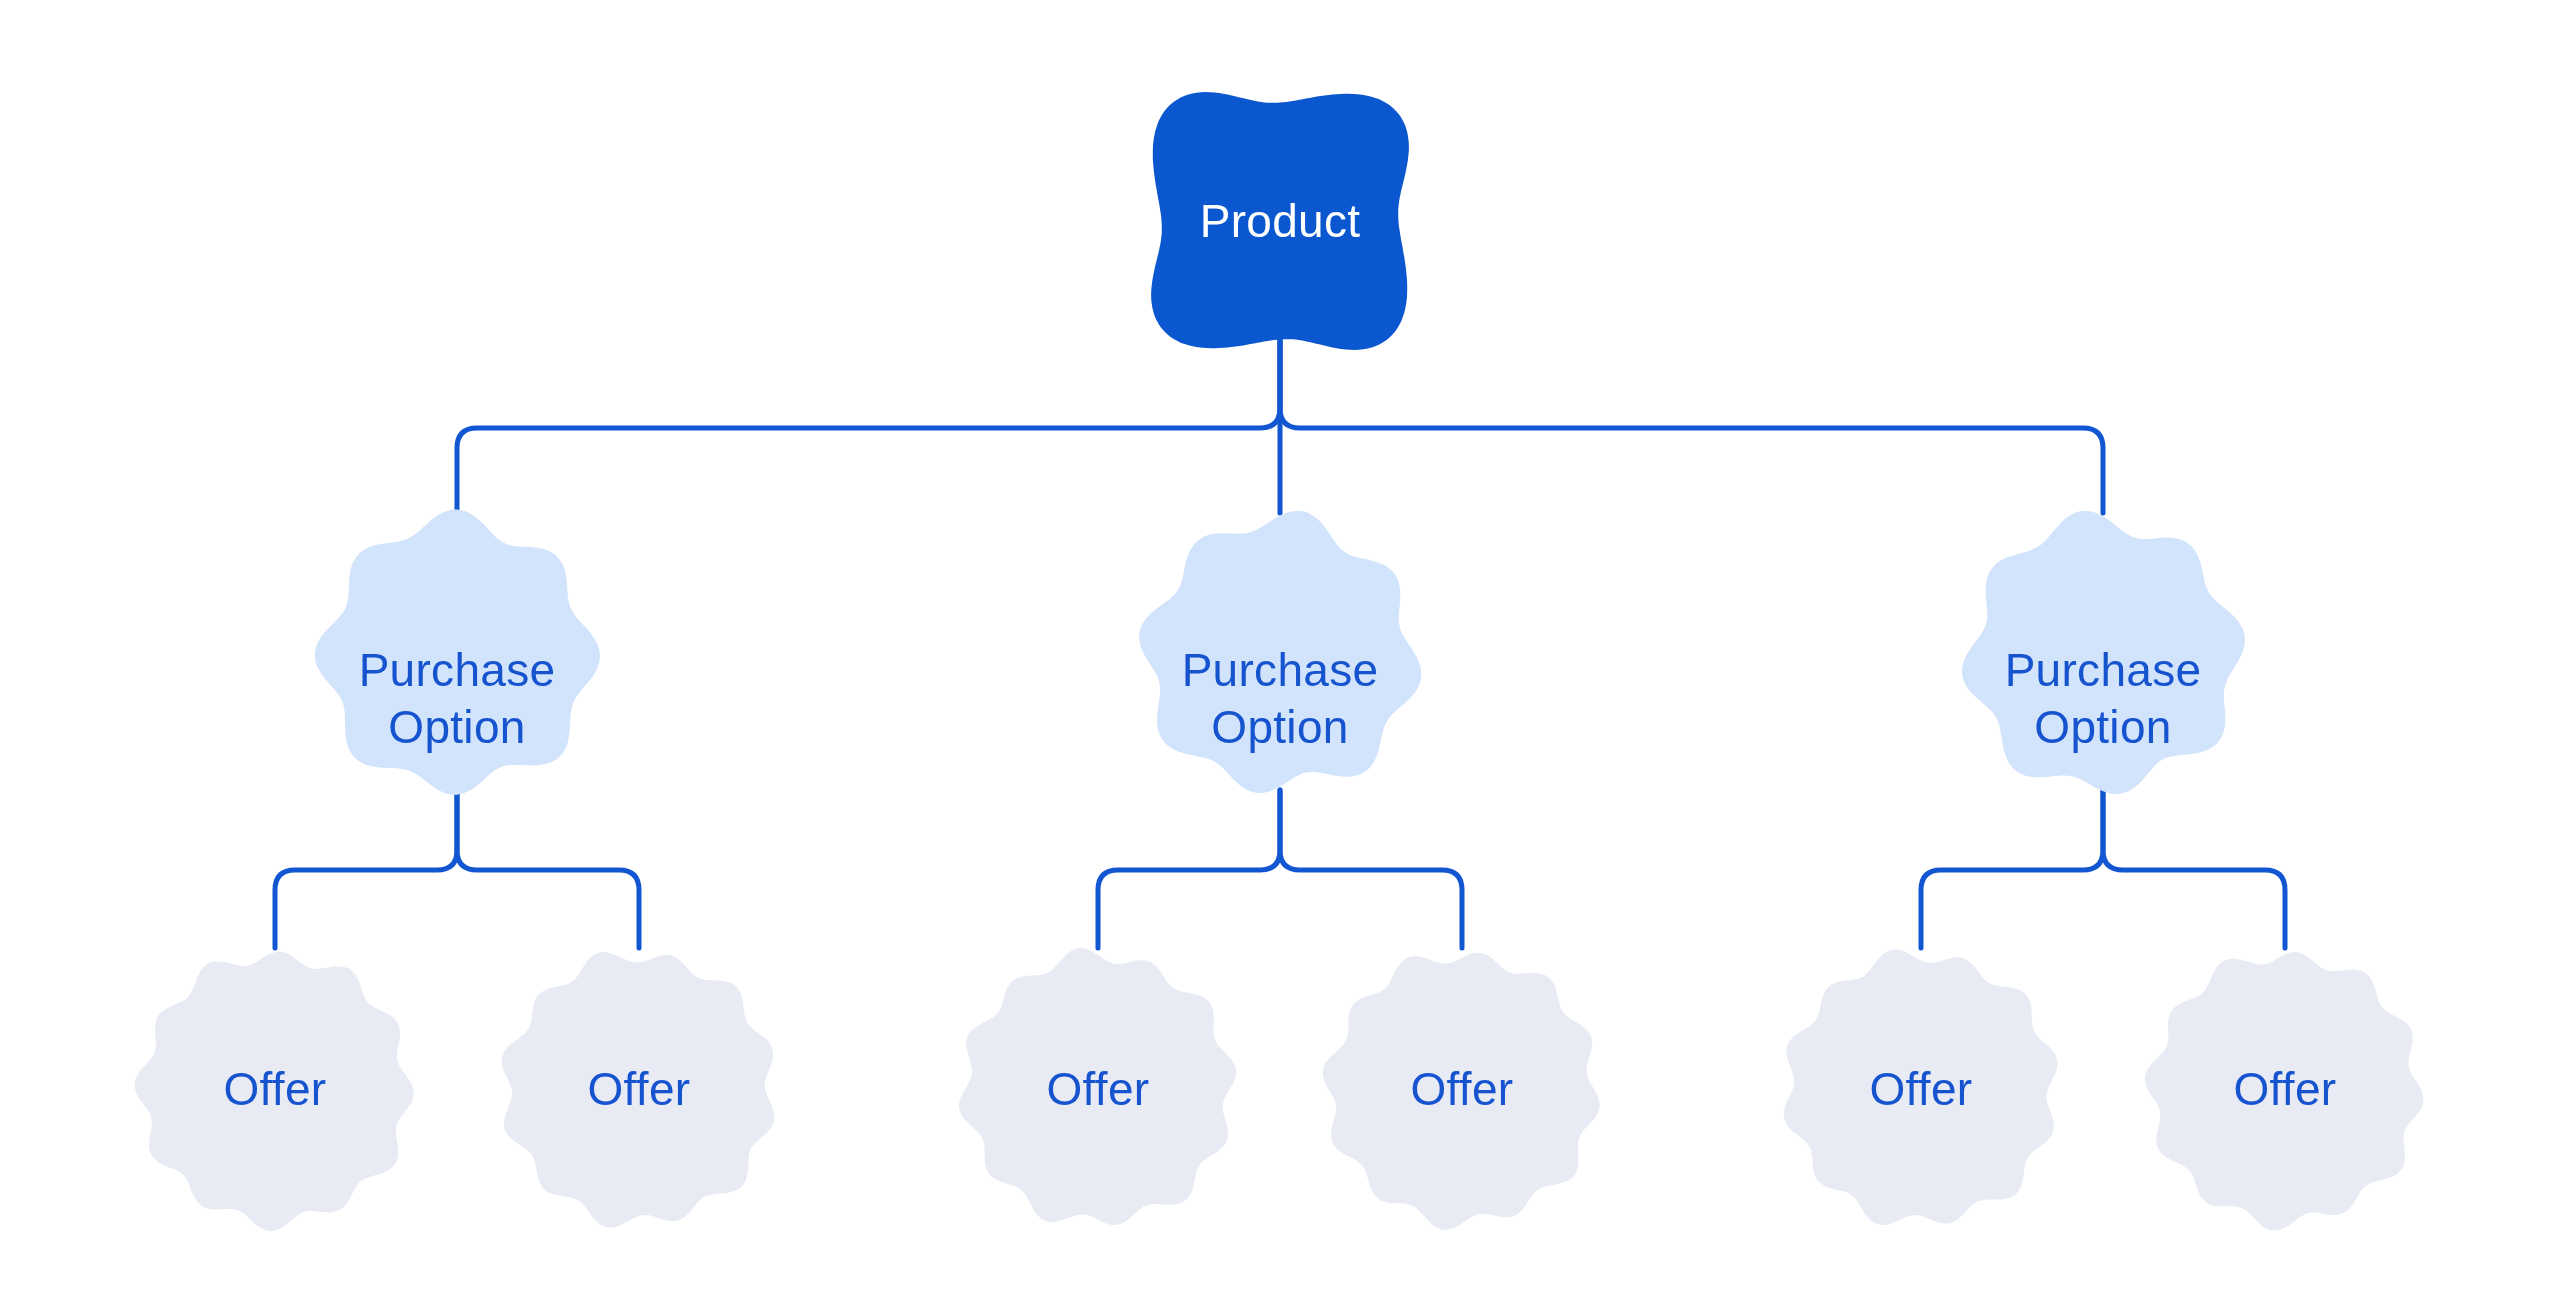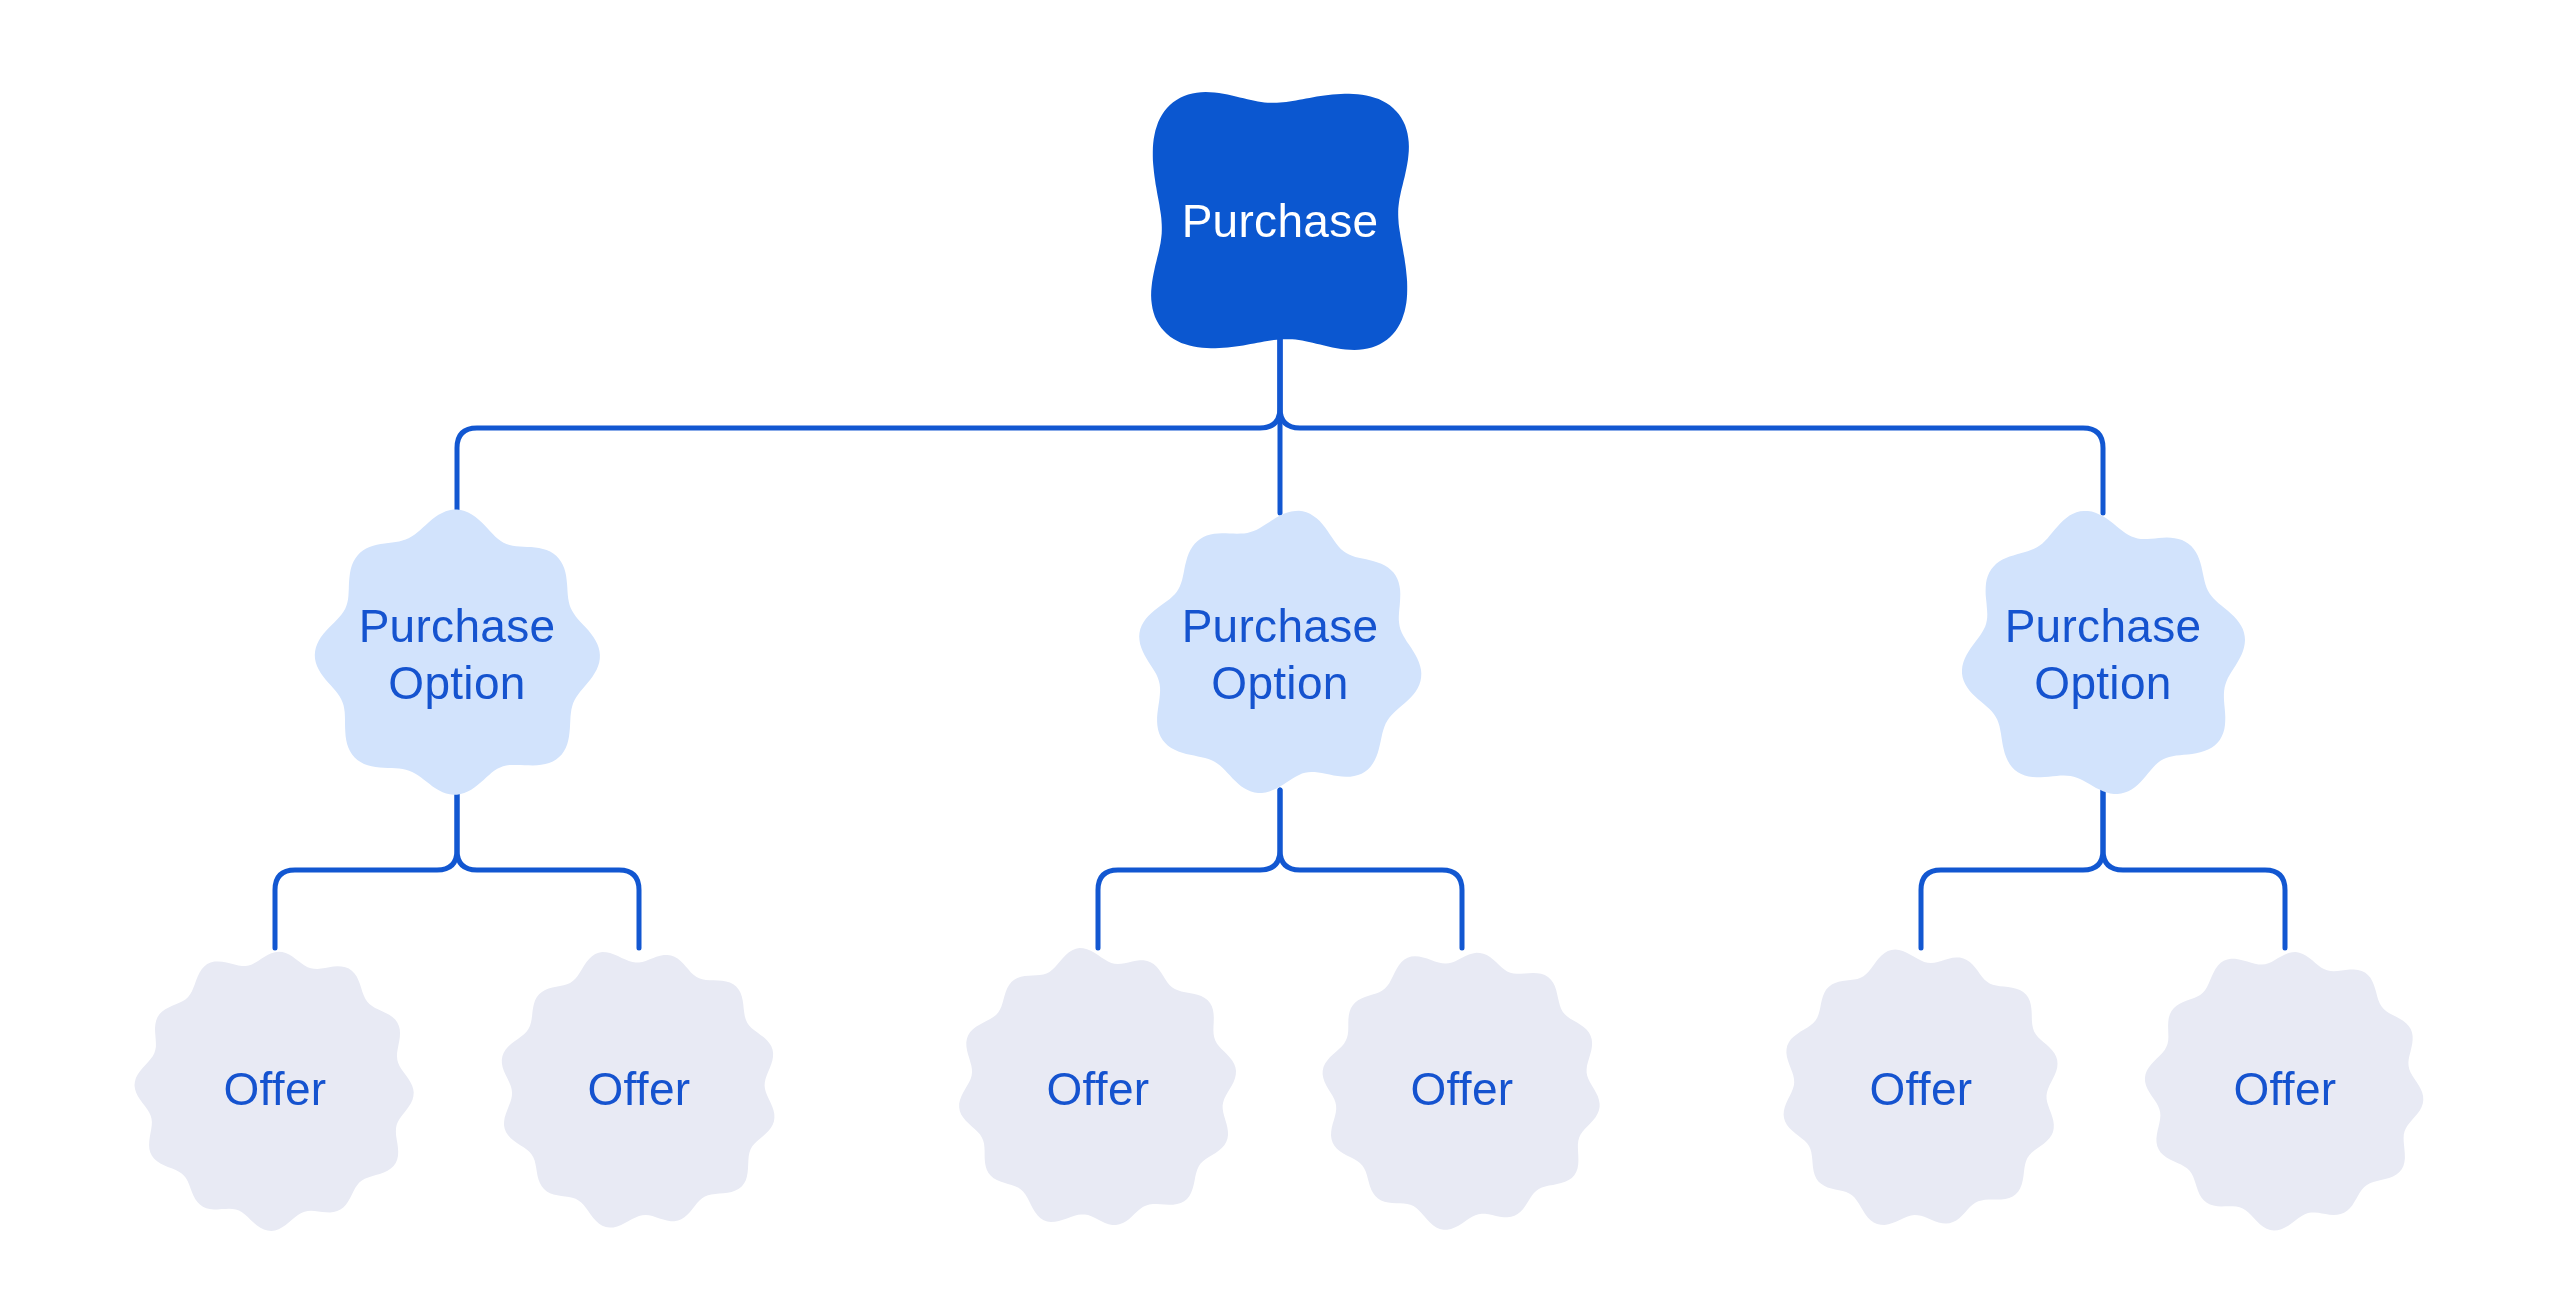--- a/index.html
+++ b/index.html
@@ -24,21 +24,21 @@
     position:absolute;
     transform:translate(-50%,-50%);
     text-align:center;
     font-size:46px;
     font-weight:500;
     letter-spacing:.3px;
     line-height:57px;
     color:var(--label-on-light,#1553cf);
     white-space:nowrap;
   }
-  .label.po{width:260px;white-space:normal;}
+  .label.po{width:260px;white-space:normal;margin-top:44px;}
   .label.on-dark{color:var(--label-on-dark,#ffffff);}
 </style>
 </head>
 <body>
 
 <div class="canvas">
 
   <svg class="diagram-svg" viewBox="0 0 2560 1312">
     <g class="connectors">
 
@@ -65,21 +65,21 @@
 
       <path class="blob pale" d="M413.2,1089.0L412.1,1085.4L410.3,1081.9L408.2,1078.5L405.9,1075.2L403.5,1072.1L401.3,1069.0L399.5,1065.9L398.1,1062.8L397.3,1059.7L397.0,1056.3L397.1,1052.8L397.7,1049.1L398.4,1045.3L399.2,1041.3L399.8,1037.3L400.0,1033.3L399.8,1029.5L398.9,1025.9L397.3,1022.6L395.2,1019.6L392.4,1017.0L389.2,1014.8L385.7,1012.9L382.1,1011.2L378.5,1009.6L375.1,1007.9L372.1,1006.1L369.4,1004.0L367.1,1001.6L365.3,998.7L363.8,995.5L362.4,991.9L361.2,988.0L359.9,984.1L358.4,980.2L356.7,976.6L354.5,973.4L351.8,970.7L348.8,968.6L345.3,967.2L341.5,966.4L337.5,966.3L333.4,966.6L329.2,967.2L325.2,967.9L321.2,968.5L317.5,968.9L314.0,968.8L310.8,968.3L307.6,967.2L304.6,965.6L301.7,963.6L298.7,961.3L295.6,958.9L292.4,956.6L289.1,954.6L285.7,953.0L282.2,952.1L278.6,951.8L275.0,952.2L271.4,953.2L268.0,954.8L264.6,956.7L261.3,958.8L258.1,960.9L255.0,962.8L251.9,964.4L248.7,965.4L245.5,965.9L242.0,965.9L238.4,965.4L234.6,964.6L230.6,963.6L226.5,962.6L222.3,961.8L218.2,961.4L214.3,961.6L210.6,962.5L207.2,964.1L204.2,966.4L201.7,969.3L199.5,972.7L197.7,976.5L196.1,980.4L194.7,984.4L193.3,988.1L191.8,991.6L190.0,994.6L187.9,997.2L185.4,999.4L182.5,1001.3L179.3,1002.8L175.8,1004.3L172.2,1005.8L168.7,1007.4L165.3,1009.3L162.2,1011.5L159.6,1014.1L157.6,1017.1L156.2,1020.4L155.4,1024.0L155.0,1027.9L155.1,1031.8L155.4,1035.7L155.7,1039.6L155.9,1043.3L155.9,1046.8L155.3,1050.1L154.3,1053.2L152.7,1056.2L150.6,1059.1L148.1,1062.0L145.4,1065.0L142.6,1068.0L140.0,1071.2L137.7,1074.6L135.9,1078.1L134.9,1081.7L134.5,1085.3L135.0,1089.0L136.1,1092.6L137.9,1096.2L140.0,1099.6L142.5,1102.9L144.9,1106.1L147.2,1109.2L149.1,1112.3L150.6,1115.4L151.5,1118.7L151.9,1122.0L151.7,1125.5L151.2,1129.2L150.5,1133.1L149.8,1137.1L149.3,1141.1L149.1,1145.1L149.4,1148.9L150.3,1152.5L151.9,1155.8L154.2,1158.7L157.1,1161.3L160.4,1163.4L164.0,1165.3L167.8,1166.9L171.6,1168.3L175.2,1169.8L178.5,1171.5L181.3,1173.3L183.8,1175.5L185.9,1178.1L187.6,1181.1L189.1,1184.5L190.4,1188.0L191.8,1191.7L193.4,1195.4L195.2,1198.9L197.4,1202.0L199.9,1204.6L202.9,1206.7L206.2,1208.2L209.8,1209.0L213.7,1209.4L217.6,1209.4L221.5,1209.1L225.4,1208.9L229.0,1208.7L232.5,1208.9L235.8,1209.5L239.0,1210.6L242.0,1212.3L244.9,1214.5L247.8,1217.1L250.7,1219.9L253.8,1222.8L257.0,1225.5L260.4,1227.8L263.9,1229.6L267.6,1230.6L271.3,1230.9L275.0,1230.4L278.7,1229.2L282.2,1227.3L285.7,1224.9L289.0,1222.2L292.2,1219.5L295.3,1217.0L298.3,1214.7L301.3,1212.9L304.5,1211.7L307.7,1211.0L311.1,1210.8L314.6,1211.0L318.4,1211.5L322.2,1212.0L326.1,1212.3L329.9,1212.4L333.7,1212.0L337.2,1211.1L340.4,1209.5L343.3,1207.4L345.9,1204.7L348.1,1201.6L350.0,1198.2L351.8,1194.7L353.5,1191.3L355.2,1188.1L357.1,1185.2L359.3,1182.6L361.9,1180.5L364.8,1178.8L368.2,1177.4L371.9,1176.2L375.8,1175.1L379.8,1173.9L383.8,1172.5L387.5,1170.7L390.8,1168.6L393.6,1166.0L395.7,1163.0L397.2,1159.5L398.0,1155.8L398.2,1151.8L397.9,1147.6L397.4,1143.5L396.7,1139.4L396.1,1135.5L395.9,1131.8L396.0,1128.3L396.6,1125.0L397.8,1121.9L399.5,1118.9L401.6,1115.9L404.0,1112.9L406.5,1109.8L408.8,1106.6L410.9,1103.3L412.5,1099.8L413.4,1096.3L413.7,1092.6Z"></path>
       <path class="blob pale" d="M765.0,1089.0L764.6,1085.7L764.8,1082.4L765.5,1079.0L766.7,1075.6L768.1,1072.0L769.7,1068.3L771.1,1064.5L772.3,1060.7L773.0,1056.8L773.1,1053.1L772.5,1049.5L771.2,1046.0L769.2,1042.9L766.7,1040.0L763.8,1037.3L760.6,1034.9L757.4,1032.5L754.3,1030.3L751.5,1027.9L749.1,1025.4L747.2,1022.7L745.8,1019.6L744.8,1016.3L744.2,1012.6L743.7,1008.7L743.3,1004.6L742.7,1000.5L741.8,996.5L740.5,992.7L738.6,989.4L736.2,986.5L733.3,984.3L729.9,982.6L726.1,981.4L722.0,980.8L717.9,980.4L713.7,980.3L709.7,980.2L705.9,979.9L702.3,979.3L699.1,978.3L696.2,976.8L693.5,974.8L690.9,972.4L688.5,969.6L686.0,966.7L683.4,963.7L680.6,961.0L677.6,958.6L674.4,956.8L671.0,955.5L667.5,954.9L663.8,955.0L660.1,955.7L656.4,956.8L652.7,958.2L649.2,959.6L645.7,961.0L642.3,962.0L639.0,962.6L635.7,962.6L632.4,962.1L628.9,961.1L625.4,959.6L621.7,957.9L617.9,956.1L614.1,954.4L610.1,953.1L606.2,952.3L602.3,952.1L598.6,952.7L595.2,954.1L592.0,956.2L589.1,958.9L586.5,962.1L584.1,965.6L581.9,969.2L579.7,972.7L577.6,975.9L575.3,978.7L572.8,981.0L570.1,982.9L567.0,984.2L563.6,985.3L560.0,986.0L556.2,986.8L552.4,987.6L548.6,988.6L545.1,990.0L541.9,991.9L539.1,994.2L536.9,997.0L535.1,1000.3L533.9,1003.9L533.1,1007.7L532.5,1011.6L532.1,1015.5L531.6,1019.3L530.9,1022.8L529.9,1026.0L528.4,1029.0L526.5,1031.7L524.0,1034.2L521.1,1036.5L517.9,1038.9L514.6,1041.3L511.3,1043.8L508.3,1046.5L505.7,1049.5L503.7,1052.7L502.4,1056.2L501.8,1059.8L501.9,1063.6L502.7,1067.4L504.0,1071.2L505.7,1075.0L507.5,1078.6L509.2,1082.2L510.6,1085.6L511.6,1089.0L512.0,1092.3L511.9,1095.7L511.3,1099.1L510.2,1102.5L508.8,1106.1L507.3,1109.9L505.9,1113.7L504.7,1117.5L504.1,1121.4L504.0,1125.2L504.7,1128.8L506.1,1132.2L508.1,1135.3L510.8,1138.2L513.9,1140.8L517.3,1143.2L520.7,1145.4L524.0,1147.6L527.0,1149.8L529.6,1152.1L531.8,1154.7L533.4,1157.5L534.7,1160.7L535.5,1164.2L536.2,1167.9L536.8,1171.7L537.5,1175.7L538.5,1179.5L539.9,1183.1L541.7,1186.3L544.0,1189.1L546.8,1191.4L550.0,1193.2L553.6,1194.5L557.4,1195.3L561.3,1195.9L565.2,1196.4L568.9,1197.0L572.4,1197.7L575.6,1198.8L578.5,1200.4L581.2,1202.4L583.7,1205.0L586.0,1208.0L588.4,1211.2L590.8,1214.7L593.3,1218.0L596.1,1221.1L599.1,1223.8L602.3,1225.8L605.8,1227.1L609.5,1227.6L613.4,1227.4L617.2,1226.4L621.1,1224.9L624.9,1223.1L628.6,1221.1L632.2,1219.1L635.6,1217.4L639.0,1216.1L642.3,1215.3L645.6,1215.0L648.9,1215.3L652.4,1216.1L655.9,1217.2L659.5,1218.4L663.2,1219.6L667.0,1220.6L670.7,1221.2L674.4,1221.2L678.0,1220.5L681.3,1219.2L684.4,1217.3L687.3,1214.8L690.0,1212.0L692.4,1209.0L694.8,1205.9L697.1,1203.0L699.5,1200.4L702.1,1198.2L704.9,1196.5L708.0,1195.2L711.4,1194.4L715.2,1193.9L719.2,1193.5L723.4,1193.2L727.6,1192.7L731.6,1191.9L735.4,1190.6L738.8,1188.8L741.7,1186.5L744.0,1183.6L745.8,1180.2L746.9,1176.4L747.6,1172.4L748.0,1168.2L748.2,1164.1L748.4,1160.0L748.7,1156.3L749.4,1152.8L750.5,1149.6L752.1,1146.6L754.2,1143.9L756.7,1141.4L759.6,1138.9L762.6,1136.4L765.6,1133.8L768.4,1131.1L770.8,1128.1L772.7,1124.8L773.9,1121.4L774.4,1117.8L774.3,1114.1L773.5,1110.3L772.2,1106.5L770.6,1102.8L768.9,1099.2L767.3,1095.7L765.9,1092.3Z"></path>
       <path class="blob pale" d="M1229.7,1089.0L1231.8,1085.5L1233.6,1081.9L1235.0,1078.2L1235.8,1074.5L1236.0,1070.8L1235.4,1067.2L1234.1,1063.8L1232.2,1060.5L1229.8,1057.4L1227.1,1054.4L1224.2,1051.6L1221.5,1048.9L1219.0,1046.2L1216.9,1043.4L1215.3,1040.4L1214.2,1037.3L1213.6,1033.9L1213.4,1030.2L1213.5,1026.3L1213.7,1022.2L1213.8,1018.1L1213.6,1013.9L1213.0,1010.0L1211.8,1006.3L1210.0,1003.0L1207.7,1000.2L1204.7,997.9L1201.2,996.1L1197.4,994.7L1193.3,993.7L1189.2,992.9L1185.2,992.2L1181.4,991.4L1177.9,990.3L1174.8,989.0L1172.0,987.2L1169.5,984.9L1167.3,982.2L1165.3,979.2L1163.3,976.0L1161.2,972.7L1158.9,969.5L1156.4,966.6L1153.6,964.1L1150.5,962.2L1147.2,960.9L1143.6,960.3L1139.8,960.3L1136.0,960.7L1132.2,961.5L1128.4,962.4L1124.7,963.2L1121.2,963.8L1117.8,964.0L1114.5,963.7L1111.3,962.9L1108.0,961.5L1104.8,959.6L1101.4,957.4L1098.0,955.1L1094.4,952.8L1090.8,950.7L1087.0,949.2L1083.2,948.3L1079.5,948.1L1075.8,948.8L1072.3,950.2L1068.9,952.3L1065.8,954.9L1062.9,958.0L1060.1,961.2L1057.5,964.3L1054.9,967.3L1052.2,969.8L1049.5,971.9L1046.5,973.4L1043.4,974.4L1039.9,975.0L1036.3,975.3L1032.5,975.5L1028.6,975.7L1024.7,976.1L1020.9,976.8L1017.4,978.0L1014.2,979.8L1011.4,982.1L1009.1,984.9L1007.2,988.2L1005.8,991.8L1004.6,995.6L1003.5,999.4L1002.5,1003.0L1001.4,1006.5L1000.0,1009.6L998.2,1012.4L996.0,1014.9L993.3,1017.0L990.2,1019.0L986.8,1020.8L983.1,1022.7L979.5,1024.7L976.0,1026.8L972.9,1029.3L970.2,1032.1L968.2,1035.2L966.9,1038.7L966.3,1042.4L966.4,1046.2L967.0,1050.2L968.0,1054.2L969.2,1058.1L970.3,1061.9L971.3,1065.5L971.9,1069.0L972.0,1072.4L971.6,1075.7L970.6,1079.0L969.1,1082.2L967.2,1085.6L965.2,1089.0L963.2,1092.5L961.4,1096.2L960.0,1099.9L959.2,1103.6L959.2,1107.3L959.8,1110.9L961.2,1114.4L963.2,1117.6L965.8,1120.7L968.7,1123.6L971.8,1126.4L974.7,1129.0L977.5,1131.7L979.9,1134.3L981.7,1137.2L983.1,1140.2L984.0,1143.4L984.4,1146.9L984.6,1150.6L984.6,1154.5L984.7,1158.4L985.0,1162.4L985.7,1166.2L986.8,1169.8L988.5,1173.0L990.8,1175.8L993.6,1178.2L996.9,1180.1L1000.4,1181.6L1004.2,1182.8L1007.9,1183.9L1011.6,1185.0L1015.0,1186.2L1018.1,1187.6L1020.9,1189.5L1023.3,1191.8L1025.4,1194.6L1027.4,1197.8L1029.2,1201.3L1031.0,1205.0L1033.0,1208.8L1035.2,1212.3L1037.7,1215.5L1040.5,1218.2L1043.7,1220.2L1047.2,1221.4L1050.9,1222.0L1054.9,1221.8L1058.9,1221.0L1062.9,1219.8L1066.9,1218.4L1070.8,1217.0L1074.5,1215.7L1078.1,1214.8L1081.5,1214.4L1084.8,1214.5L1088.1,1215.1L1091.3,1216.3L1094.6,1217.8L1098.0,1219.6L1101.5,1221.3L1105.0,1222.9L1108.6,1224.2L1112.3,1224.9L1115.9,1224.9L1119.4,1224.3L1122.9,1223.1L1126.1,1221.2L1129.2,1218.9L1132.1,1216.3L1134.9,1213.6L1137.7,1211.1L1140.4,1208.7L1143.2,1206.8L1146.2,1205.4L1149.4,1204.5L1152.9,1204.1L1156.6,1204.1L1160.6,1204.3L1164.7,1204.6L1168.9,1204.8L1173.1,1204.7L1177.1,1204.1L1180.8,1203.0L1184.2,1201.3L1187.0,1198.9L1189.4,1196.0L1191.2,1192.6L1192.6,1188.7L1193.7,1184.7L1194.6,1180.6L1195.3,1176.6L1196.2,1172.9L1197.3,1169.4L1198.8,1166.3L1200.6,1163.6L1203.0,1161.2L1205.8,1159.0L1208.9,1156.9L1212.2,1154.9L1215.6,1152.9L1218.9,1150.6L1221.8,1148.1L1224.3,1145.2L1226.2,1142.1L1227.4,1138.7L1228.0,1135.0L1227.9,1131.2L1227.3,1127.3L1226.4,1123.4L1225.2,1119.5L1224.1,1115.8L1223.2,1112.2L1222.7,1108.7L1222.6,1105.4L1223.2,1102.2L1224.2,1098.9L1225.8,1095.7L1227.6,1092.4Z"></path>
       <path class="blob pale" d="M1594.0,1089.0L1591.9,1085.6L1590.0,1082.3L1588.4,1079.1L1587.2,1075.8L1586.6,1072.6L1586.6,1069.3L1587.0,1065.8L1587.9,1062.2L1589.0,1058.5L1590.1,1054.7L1591.2,1050.7L1591.9,1046.8L1592.1,1042.9L1591.7,1039.2L1590.6,1035.7L1588.9,1032.5L1586.5,1029.6L1583.6,1027.0L1580.4,1024.7L1577.0,1022.6L1573.5,1020.6L1570.3,1018.7L1567.3,1016.6L1564.8,1014.3L1562.7,1011.7L1561.1,1008.7L1559.9,1005.4L1558.9,1001.8L1558.0,997.9L1557.1,993.9L1556.1,989.8L1554.8,986.0L1553.0,982.5L1550.7,979.4L1548.0,976.9L1544.8,975.1L1541.1,973.8L1537.2,973.2L1533.1,973.0L1528.9,973.2L1524.7,973.4L1520.7,973.7L1517.0,973.8L1513.5,973.4L1510.2,972.7L1507.2,971.4L1504.3,969.6L1501.5,967.3L1498.8,964.8L1496.0,962.1L1493.1,959.5L1490.0,957.1L1486.8,955.1L1483.4,953.7L1479.9,952.9L1476.3,952.8L1472.7,953.4L1469.0,954.5L1465.5,956.0L1462.0,957.8L1458.6,959.6L1455.3,961.2L1452.0,962.5L1448.8,963.3L1445.5,963.6L1442.1,963.3L1438.6,962.6L1434.9,961.4L1431.0,960.0L1427.1,958.6L1423.0,957.4L1419.0,956.5L1415.0,956.2L1411.2,956.6L1407.6,957.7L1404.4,959.5L1401.5,962.1L1398.9,965.2L1396.7,968.7L1394.7,972.4L1392.9,976.2L1391.1,979.8L1389.3,983.2L1387.2,986.1L1384.9,988.6L1382.3,990.6L1379.3,992.2L1376.0,993.5L1372.5,994.6L1368.7,995.7L1365.0,997.0L1361.4,998.4L1358.1,1000.2L1355.2,1002.5L1352.8,1005.2L1350.9,1008.3L1349.6,1011.8L1348.8,1015.5L1348.4,1019.4L1348.3,1023.4L1348.3,1027.3L1348.2,1031.0L1347.8,1034.5L1347.0,1037.8L1345.7,1040.8L1344.0,1043.7L1341.7,1046.4L1339.0,1049.0L1336.0,1051.7L1332.9,1054.4L1329.9,1057.3L1327.3,1060.4L1325.1,1063.6L1323.5,1067.1L1322.7,1070.7L1322.6,1074.3L1323.3,1078.1L1324.5,1081.8L1326.3,1085.4L1328.3,1089.0L1330.5,1092.4L1332.5,1095.8L1334.2,1099.1L1335.4,1102.3L1336.1,1105.6L1336.2,1108.9L1335.8,1112.4L1335.0,1116.0L1334.0,1119.7L1332.8,1123.6L1331.8,1127.6L1331.2,1131.5L1331.0,1135.4L1331.5,1139.1L1332.6,1142.6L1334.4,1145.8L1336.9,1148.7L1339.9,1151.2L1343.3,1153.4L1346.9,1155.4L1350.6,1157.3L1354.0,1159.1L1357.2,1161.0L1359.9,1163.1L1362.3,1165.5L1364.1,1168.3L1365.6,1171.3L1366.8,1174.8L1367.8,1178.4L1368.8,1182.2L1369.9,1186.0L1371.3,1189.7L1373.1,1193.1L1375.3,1196.1L1378.0,1198.5L1381.1,1200.4L1384.5,1201.7L1388.2,1202.6L1392.1,1203.0L1396.1,1203.2L1400.0,1203.3L1403.7,1203.5L1407.2,1203.9L1410.4,1204.8L1413.5,1206.1L1416.3,1208.0L1419.0,1210.4L1421.6,1213.2L1424.3,1216.3L1427.1,1219.4L1430.0,1222.5L1433.0,1225.2L1436.3,1227.4L1439.8,1229.0L1443.5,1229.8L1447.2,1229.8L1451.0,1229.0L1454.7,1227.6L1458.4,1225.7L1462.0,1223.4L1465.5,1221.0L1468.8,1218.7L1472.1,1216.7L1475.3,1215.2L1478.5,1214.2L1481.7,1213.7L1485.1,1213.8L1488.6,1214.2L1492.3,1215.0L1496.0,1215.9L1499.8,1216.7L1503.7,1217.2L1507.4,1217.3L1511.1,1216.8L1514.5,1215.7L1517.6,1214.0L1520.5,1211.7L1523.1,1208.9L1525.4,1205.7L1527.5,1202.4L1529.5,1199.2L1531.6,1196.1L1533.7,1193.3L1536.1,1191.0L1538.8,1189.1L1541.8,1187.6L1545.2,1186.5L1549.0,1185.6L1553.0,1184.9L1557.1,1184.1L1561.2,1183.1L1565.1,1181.8L1568.7,1180.1L1571.8,1177.9L1574.3,1175.2L1576.2,1172.0L1577.5,1168.4L1578.2,1164.5L1578.4,1160.4L1578.3,1156.2L1578.1,1152.0L1577.9,1148.1L1577.9,1144.3L1578.3,1140.8L1579.2,1137.5L1580.6,1134.5L1582.5,1131.7L1584.8,1128.9L1587.5,1126.2L1590.2,1123.4L1592.9,1120.4L1595.4,1117.4L1597.4,1114.1L1598.8,1110.7L1599.6,1107.1L1599.6,1103.5L1598.9,1099.8L1597.7,1096.1L1595.9,1092.5Z"></path>
       <path class="blob pale" d="M2048.0,1089.0L2049.4,1085.6L2051.1,1082.2L2053.0,1078.6L2054.7,1074.9L2056.2,1071.2L2057.2,1067.4L2057.5,1063.7L2057.2,1060.1L2056.1,1056.6L2054.4,1053.3L2052.1,1050.2L2049.3,1047.3L2046.4,1044.6L2043.3,1042.0L2040.5,1039.5L2037.9,1037.0L2035.8,1034.3L2034.1,1031.4L2033.0,1028.2L2032.3,1024.7L2031.9,1021.0L2031.8,1017.1L2031.7,1012.9L2031.4,1008.8L2030.8,1004.7L2029.8,1000.9L2028.2,997.5L2026.0,994.5L2023.2,992.0L2019.9,990.1L2016.2,988.7L2012.2,987.7L2008.1,987.1L2003.9,986.6L1999.9,986.2L1996.2,985.5L1992.7,984.7L1989.6,983.4L1986.8,981.6L1984.3,979.4L1982.0,976.7L1979.7,973.8L1977.5,970.6L1975.1,967.5L1972.5,964.6L1969.8,962.0L1966.7,959.9L1963.4,958.4L1959.9,957.6L1956.2,957.5L1952.5,957.8L1948.7,958.7L1945.0,959.8L1941.3,960.9L1937.7,962.0L1934.3,962.7L1930.9,963.0L1927.6,962.8L1924.3,961.9L1921.0,960.6L1917.6,958.8L1914.1,956.8L1910.4,954.7L1906.7,952.7L1902.8,951.1L1899.0,950.0L1895.2,949.6L1891.4,950.0L1887.9,951.1L1884.6,953.0L1881.5,955.5L1878.6,958.5L1876.0,961.8L1873.5,965.2L1871.1,968.5L1868.7,971.5L1866.2,974.1L1863.5,976.2L1860.6,977.8L1857.4,978.9L1854.0,979.6L1850.3,980.1L1846.4,980.5L1842.5,981.0L1838.7,981.8L1835.1,982.9L1831.8,984.5L1828.9,986.7L1826.4,989.3L1824.5,992.5L1823.0,996.0L1821.9,999.7L1821.0,1003.6L1820.3,1007.4L1819.5,1011.1L1818.5,1014.5L1817.2,1017.7L1815.5,1020.5L1813.3,1023.0L1810.6,1025.3L1807.5,1027.4L1804.1,1029.5L1800.6,1031.6L1797.2,1033.9L1793.9,1036.4L1791.1,1039.1L1788.9,1042.2L1787.3,1045.6L1786.5,1049.2L1786.4,1052.9L1786.9,1056.8L1788.0,1060.7L1789.3,1064.6L1790.8,1068.4L1792.2,1072.0L1793.3,1075.6L1794.0,1079.0L1794.2,1082.4L1793.8,1085.7L1792.8,1089.0L1791.4,1092.4L1789.7,1095.9L1787.9,1099.5L1786.2,1103.2L1784.8,1106.9L1783.9,1110.7L1783.6,1114.5L1784.0,1118.1L1785.1,1121.6L1787.0,1124.9L1789.4,1128.0L1792.3,1130.8L1795.5,1133.4L1798.7,1135.9L1801.8,1138.4L1804.7,1140.8L1807.1,1143.3L1809.0,1146.1L1810.4,1149.1L1811.3,1152.3L1811.9,1155.9L1812.3,1159.6L1812.6,1163.5L1813.0,1167.5L1813.7,1171.4L1814.7,1175.1L1816.3,1178.4L1818.4,1181.4L1821.1,1183.8L1824.2,1185.8L1827.6,1187.4L1831.4,1188.5L1835.2,1189.4L1839.0,1190.2L1842.7,1191.1L1846.1,1192.1L1849.2,1193.5L1852.0,1195.3L1854.5,1197.6L1856.7,1200.4L1858.8,1203.5L1860.9,1207.0L1863.0,1210.6L1865.3,1214.2L1867.8,1217.4L1870.6,1220.3L1873.7,1222.5L1877.1,1224.1L1880.8,1224.8L1884.6,1224.9L1888.5,1224.2L1892.5,1223.0L1896.5,1221.4L1900.3,1219.7L1904.0,1218.1L1907.6,1216.6L1911.0,1215.6L1914.4,1215.1L1917.7,1215.2L1921.0,1215.8L1924.3,1216.8L1927.8,1218.2L1931.3,1219.8L1934.9,1221.2L1938.6,1222.5L1942.3,1223.3L1945.9,1223.6L1949.5,1223.2L1953.0,1222.1L1956.2,1220.4L1959.3,1218.2L1962.1,1215.5L1964.8,1212.7L1967.4,1209.8L1969.9,1207.1L1972.5,1204.8L1975.3,1202.8L1978.2,1201.3L1981.5,1200.4L1985.0,1199.8L1988.8,1199.6L1992.8,1199.6L1997.0,1199.6L2001.2,1199.4L2005.3,1198.9L2009.2,1197.9L2012.7,1196.4L2015.7,1194.2L2018.3,1191.5L2020.2,1188.2L2021.7,1184.5L2022.7,1180.6L2023.4,1176.4L2023.9,1172.3L2024.4,1168.3L2025.1,1164.6L2026.0,1161.2L2027.4,1158.1L2029.3,1155.3L2031.6,1152.8L2034.3,1150.5L2037.4,1148.3L2040.6,1146.0L2043.8,1143.7L2046.8,1141.1L2049.4,1138.3L2051.5,1135.2L2053.0,1131.9L2053.7,1128.3L2053.8,1124.6L2053.3,1120.8L2052.3,1116.9L2051.0,1113.1L2049.6,1109.4L2048.3,1105.8L2047.2,1102.3L2046.6,1098.9L2046.5,1095.6L2047.0,1092.3Z"></path>
       <path class="blob pale" d="M2420.7,1089.0L2418.8,1085.5L2416.6,1082.1L2414.4,1078.8L2412.3,1075.6L2410.6,1072.5L2409.3,1069.3L2408.6,1066.1L2408.4,1062.8L2408.7,1059.3L2409.4,1055.7L2410.4,1051.9L2411.3,1047.9L2412.2,1044.0L2412.6,1040.0L2412.6,1036.1L2412.0,1032.5L2410.7,1029.1L2408.7,1026.0L2406.1,1023.2L2403.1,1020.8L2399.7,1018.7L2396.2,1016.8L2392.7,1015.0L2389.3,1013.2L2386.3,1011.2L2383.7,1009.0L2381.6,1006.5L2379.8,1003.6L2378.4,1000.3L2377.3,996.7L2376.3,992.8L2375.2,988.9L2373.9,984.9L2372.3,981.2L2370.4,977.8L2367.9,974.9L2365.0,972.6L2361.7,971.0L2357.9,970.0L2354.0,969.6L2349.8,969.6L2345.6,970.0L2341.5,970.5L2337.6,970.9L2333.8,971.2L2330.3,971.0L2327.0,970.3L2323.9,969.1L2321.0,967.4L2318.1,965.3L2315.3,962.9L2312.3,960.3L2309.3,957.9L2306.1,955.7L2302.8,953.9L2299.3,952.7L2295.8,952.1L2292.2,952.3L2288.6,953.1L2285.0,954.4L2281.5,956.2L2278.1,958.1L2274.9,960.1L2271.6,961.9L2268.4,963.3L2265.2,964.2L2261.9,964.6L2258.5,964.5L2254.9,963.8L2251.2,962.8L2247.3,961.6L2243.2,960.4L2239.1,959.4L2235.0,958.8L2231.0,958.7L2227.3,959.4L2223.8,960.7L2220.7,962.8L2218.0,965.5L2215.6,968.8L2213.6,972.4L2211.8,976.3L2210.2,980.1L2208.6,983.8L2206.9,987.2L2205.0,990.2L2202.8,992.8L2200.2,994.9L2197.3,996.6L2194.1,998.1L2190.5,999.3L2186.9,1000.6L2183.2,1002.1L2179.7,1003.7L2176.5,1005.7L2173.7,1008.2L2171.5,1011.0L2169.9,1014.2L2168.8,1017.8L2168.3,1021.6L2168.1,1025.5L2168.2,1029.5L2168.3,1033.4L2168.4,1037.1L2168.2,1040.6L2167.5,1043.9L2166.3,1047.0L2164.7,1049.9L2162.5,1052.7L2159.9,1055.5L2157.0,1058.3L2154.1,1061.2L2151.3,1064.2L2148.8,1067.4L2146.8,1070.8L2145.5,1074.3L2144.9,1078.0L2145.1,1081.7L2146.0,1085.4L2147.5,1089.0L2149.5,1092.5L2151.7,1096.0L2154.0,1099.3L2156.2,1102.5L2158.0,1105.7L2159.3,1108.9L2160.1,1112.1L2160.4,1115.5L2160.1,1119.0L2159.5,1122.6L2158.6,1126.5L2157.6,1130.4L2156.9,1134.4L2156.4,1138.4L2156.5,1142.2L2157.2,1145.9L2158.6,1149.3L2160.6,1152.4L2163.3,1155.1L2166.5,1157.4L2170.0,1159.5L2173.7,1161.3L2177.4,1162.9L2181.0,1164.6L2184.2,1166.4L2187.0,1168.3L2189.4,1170.6L2191.4,1173.3L2193.0,1176.3L2194.3,1179.7L2195.5,1183.3L2196.7,1187.1L2198.0,1190.8L2199.6,1194.4L2201.6,1197.7L2204.0,1200.5L2206.8,1202.8L2210.0,1204.4L2213.6,1205.6L2217.4,1206.2L2221.3,1206.4L2225.2,1206.3L2229.1,1206.2L2232.8,1206.3L2236.3,1206.6L2239.6,1207.3L2242.7,1208.5L2245.6,1210.3L2248.4,1212.6L2251.2,1215.3L2254.0,1218.3L2256.9,1221.3L2259.9,1224.2L2263.2,1226.7L2266.6,1228.7L2270.2,1230.0L2273.9,1230.6L2277.6,1230.3L2281.3,1229.3L2285.0,1227.6L2288.6,1225.5L2292.0,1223.0L2295.3,1220.5L2298.6,1218.0L2301.7,1215.9L2304.8,1214.2L2308.0,1213.1L2311.3,1212.5L2314.6,1212.5L2318.2,1212.8L2321.9,1213.4L2325.7,1214.1L2329.5,1214.7L2333.4,1215.0L2337.1,1214.8L2340.7,1214.1L2344.0,1212.8L2347.1,1210.8L2349.8,1208.3L2352.2,1205.4L2354.3,1202.1L2356.3,1198.7L2358.1,1195.4L2360.0,1192.2L2362.0,1189.4L2364.3,1186.9L2366.9,1184.9L2369.9,1183.3L2373.3,1182.1L2377.1,1181.1L2381.0,1180.1L2385.1,1179.1L2389.1,1177.9L2393.0,1176.4L2396.4,1174.5L2399.4,1172.1L2401.7,1169.2L2403.4,1165.9L2404.4,1162.2L2404.9,1158.2L2404.8,1154.1L2404.5,1149.9L2404.1,1145.8L2403.7,1141.8L2403.6,1138.1L2403.8,1134.6L2404.6,1131.3L2405.9,1128.3L2407.7,1125.3L2409.9,1122.5L2412.4,1119.6L2415.0,1116.6L2417.6,1113.6L2419.8,1110.4L2421.6,1107.0L2422.8,1103.5L2423.3,1099.9L2423.1,1096.2L2422.2,1092.6Z"></path>
     </g>
   </svg>
 
-  <div class="label on-dark" style="left:1280px;top:221px;">Purchase</div>
+  <div class="label on-dark" style="left:1280px;top:221px;">Product</div>
 
   <div class="label po" style="left:457px;top:655px;">Purchase Option</div>
   <div class="label po" style="left:1280px;top:655px;">Purchase Option</div>
   <div class="label po" style="left:2103px;top:655px;">Purchase Option</div>
 
   <div class="label" style="left:275px;top:1089px;">Offer</div>
   <div class="label" style="left:639px;top:1089px;">Offer</div>
   <div class="label" style="left:1098px;top:1089px;">Offer</div>
   <div class="label" style="left:1462px;top:1089px;">Offer</div>
   <div class="label" style="left:1921px;top:1089px;">Offer</div>

